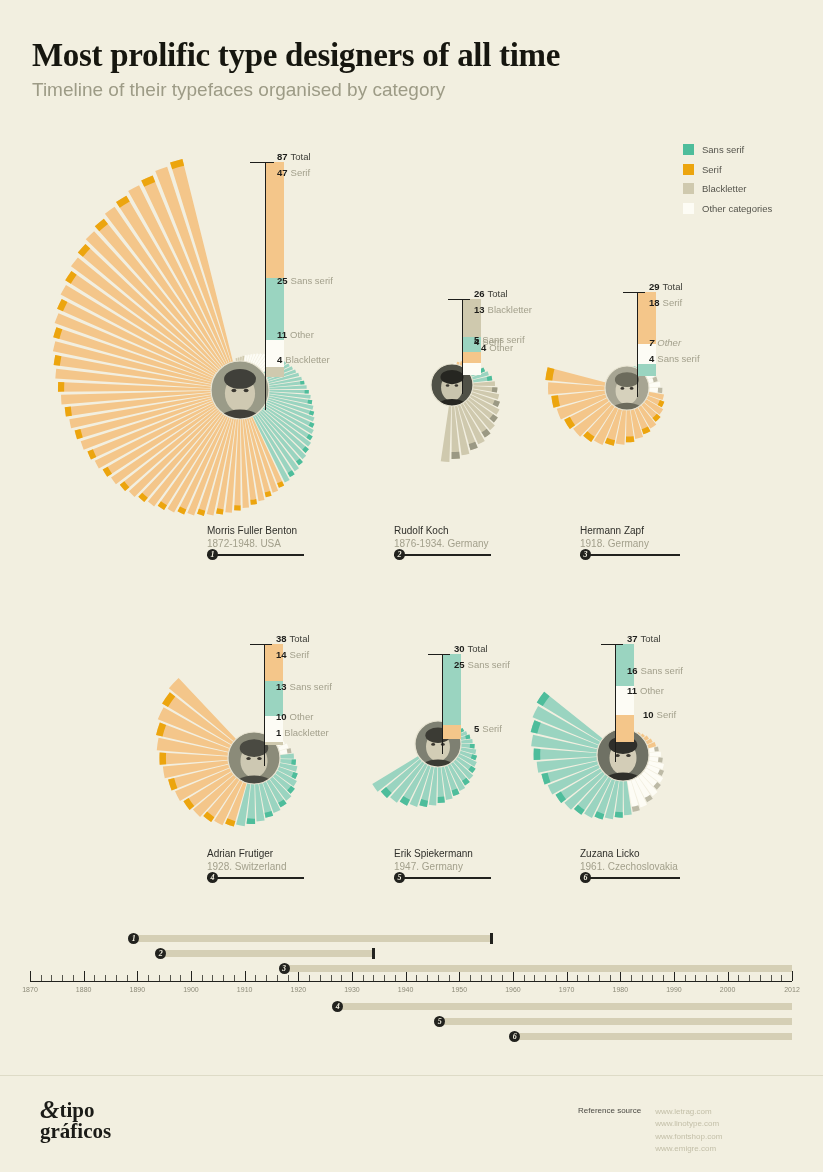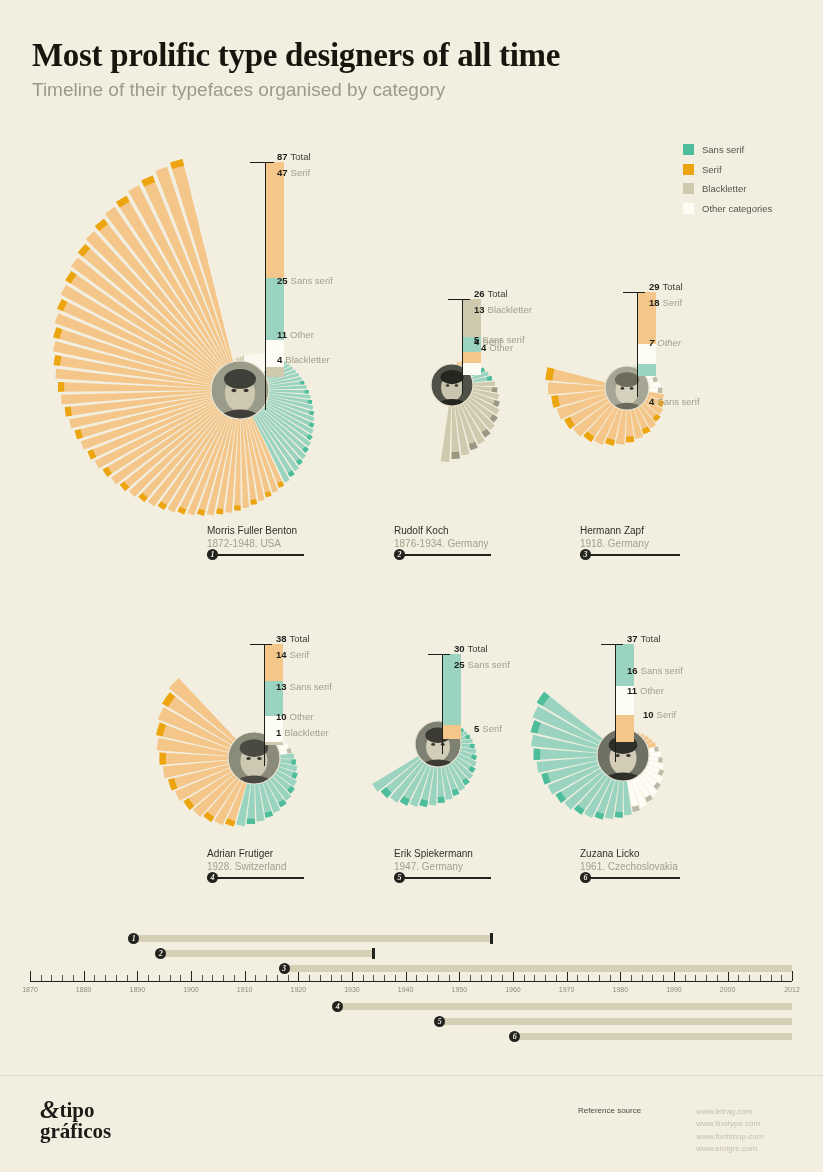--- a/index.html
+++ b/index.html
@@ -75,21 +75,21 @@
     display:flex;align-items:center;justify-content:center;line-height:1;z-index:3;
   }
 
   
   .footer-rule{position:absolute;left:0;top:1075px;width:823px;height:1px;background:#dedbc7;}
   .logo{position:absolute;left:40px;top:1098px;font-family:"Liberation Serif",serif;
     font-weight:bold;color:#1b1b17;line-height:0.94;font-size:21px;}
   .logo .amp{font-style:italic;font-size:25px;vertical-align:-1px;}
   .refs{position:absolute;left:578px;top:1106px;display:flex;}
   .refs-lab{font-size:8px;color:#4a4943;margin-right:14px;white-space:nowrap;}
-  .refs-list{display:flex;flex-direction:column;margin-left:41px;}
+  .refs-list{display:flex;flex-direction:column;}
   .refs-list span{font-size:8px;color:#c3bfa8;line-height:1.55;}
 </style>
 </head>
 <body>
 
 <div class="page">
 
   <div class="header">
     <h1 class="title">Most prolific type designers of all time</h1>
     <p class="subtitle">Timeline of their typefaces organised by category</p>
@@ -709,21 +709,21 @@
     <div class="leader-h" style="left:68px;top:12px;width:22px;"></div>
     <div class="ann total" style="left:94px;top:2px;">
       <span class="num">29</span><span class="cat">Total</span>
     </div>
     <div class="ann" style="left:94px;top:18px;">
       <span class="num">18</span><span class="cat">Serif</span>
     </div>
     <div class="ann" style="left:94px;top:58px;font-style:italic;">
       <span class="num">7</span><span class="cat">Other</span>
     </div>
-    <div class="ann" style="left:94px;top:74px;margin-top:43px;">
+    <div class="ann" style="left:94px;top:74px;">
       <span class="num">4</span><span class="cat">Sans serif</span>
     </div>
   </div>
 
   <div class="chart-block" style="left:150px;top:630px;">
     <div class="chart-area" id="spiral-4" style="position:absolute;left:0;top:0;">
         <svg width="160" height="190" class="spiral-svg">
           <g>
             <path d="M 99.21803111119154 105.50260518312247 A 23 23 0 0 1 102.1491069260279 105.07459499095552 L 102.55147498558705 110.05837868857388 A 18 18 0 0 0 100.25758956528034 110.3933431867915 Z" fill="#cfc9ae"></path>
           </g>

